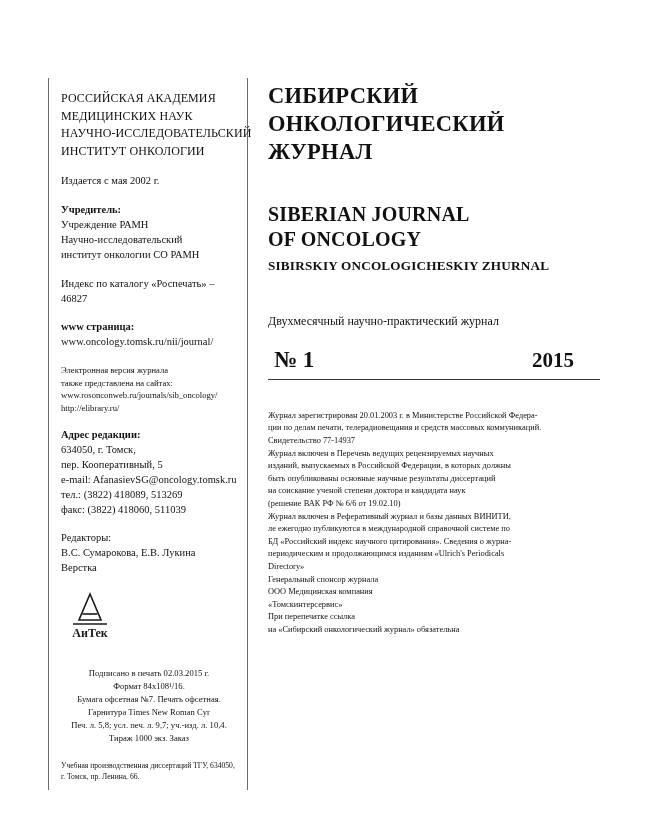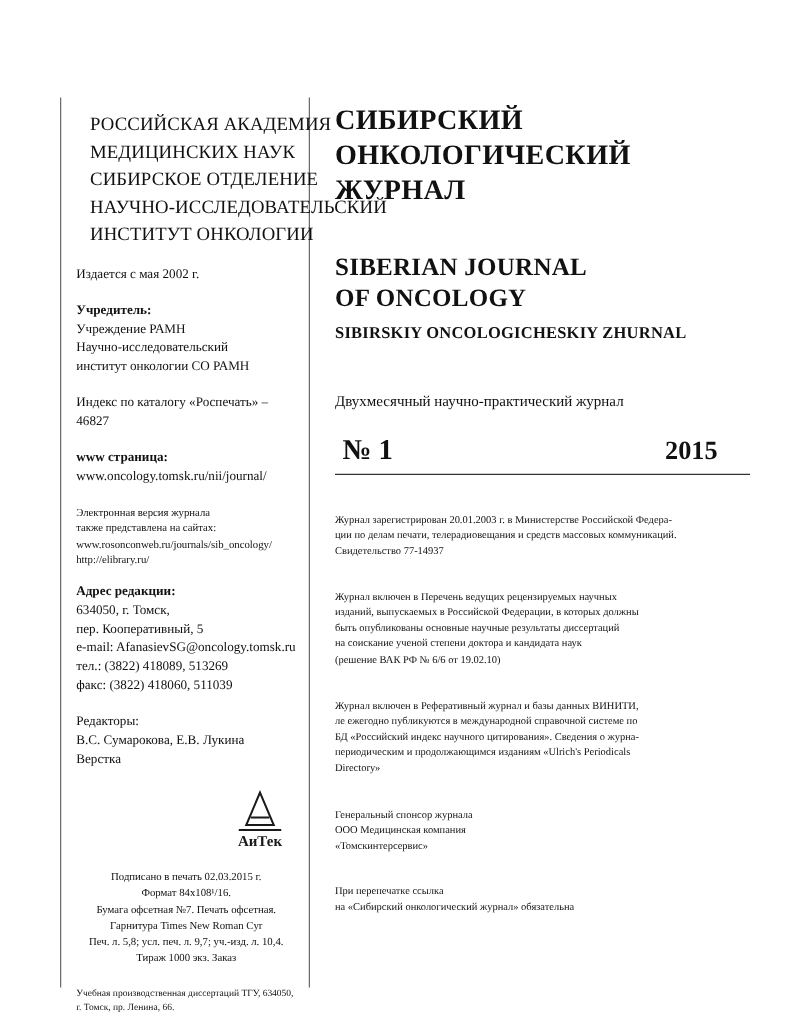--- a/index.html
+++ b/index.html
@@ -32,44 +32,43 @@
     border-right: 1px solid #6b6b6b;
     box-sizing: border-box;
     padding: 12px 10px 0 12px;
     font-size: 10.5px;
     line-height: 1.42;
   }
   .left-col .block { margin-bottom: 14px; }
   .left-col .line { white-space: nowrap; }
   .bold { font-weight: bold; }
   .acad {
-    font-size: 15px;
+    font-size: 12px;
     line-height: 1.46;
     letter-spacing: 0.1px;
-    margin-left: 11px;
   }
   .small-note {
     font-size: 8.6px;
     line-height: 1.45;
   }
   .imprint {
     font-size: 8.6px;
     line-height: 1.5;
     text-align: center;
     margin-top: 6px;
   }
   .tiny-foot {
     font-size: 7.6px;
     line-height: 1.45;
     margin-top: 16px;
   }
   .logo-wrap {
-    text-align: right;
+    text-align: left;
     margin-top: 8px;
-    margin-bottom: 8px;
+    margin-bottom: 20px;
   }
   .logo {
     display: inline-block;
     width: 58px;
     height: 52px;
     position: relative;
   }
   .logo svg { display: block; }
 
   
@@ -118,36 +117,34 @@
     font-size: 23px;
     font-weight: bold;
   }
   .issue-year {
     font-size: 21px;
     font-weight: bold;
   }
   .note {
     font-size: 8.4px;
     line-height: 1.5;
-    margin-top: 24px;
   }
   .note.first { margin-top: 30px; }
   .note p { margin: 0; }
 </style>
 </head>
 <body>
 
 <div class="page">
 
   <div class="left-col">
 
     <div class="block acad">
       <div class="line">РОССИЙСКАЯ АКАДЕМИЯ</div>
       <div class="line">МЕДИЦИНСКИХ НАУК</div>
-      <div class="line">СИБИРСКОЕ ОТДЕЛЕНИЕ</div>
       <div class="line">НАУЧНО-ИССЛЕДОВАТЕЛЬСКИЙ</div>
       <div class="line">ИНСТИТУТ ОНКОЛОГИИ</div>
     </div>
 
     <div class="block">
       <div>Издается с мая 2002 г.</div>
     </div>
 
     <div class="block">
       <div class="bold">Учредитель:</div>

